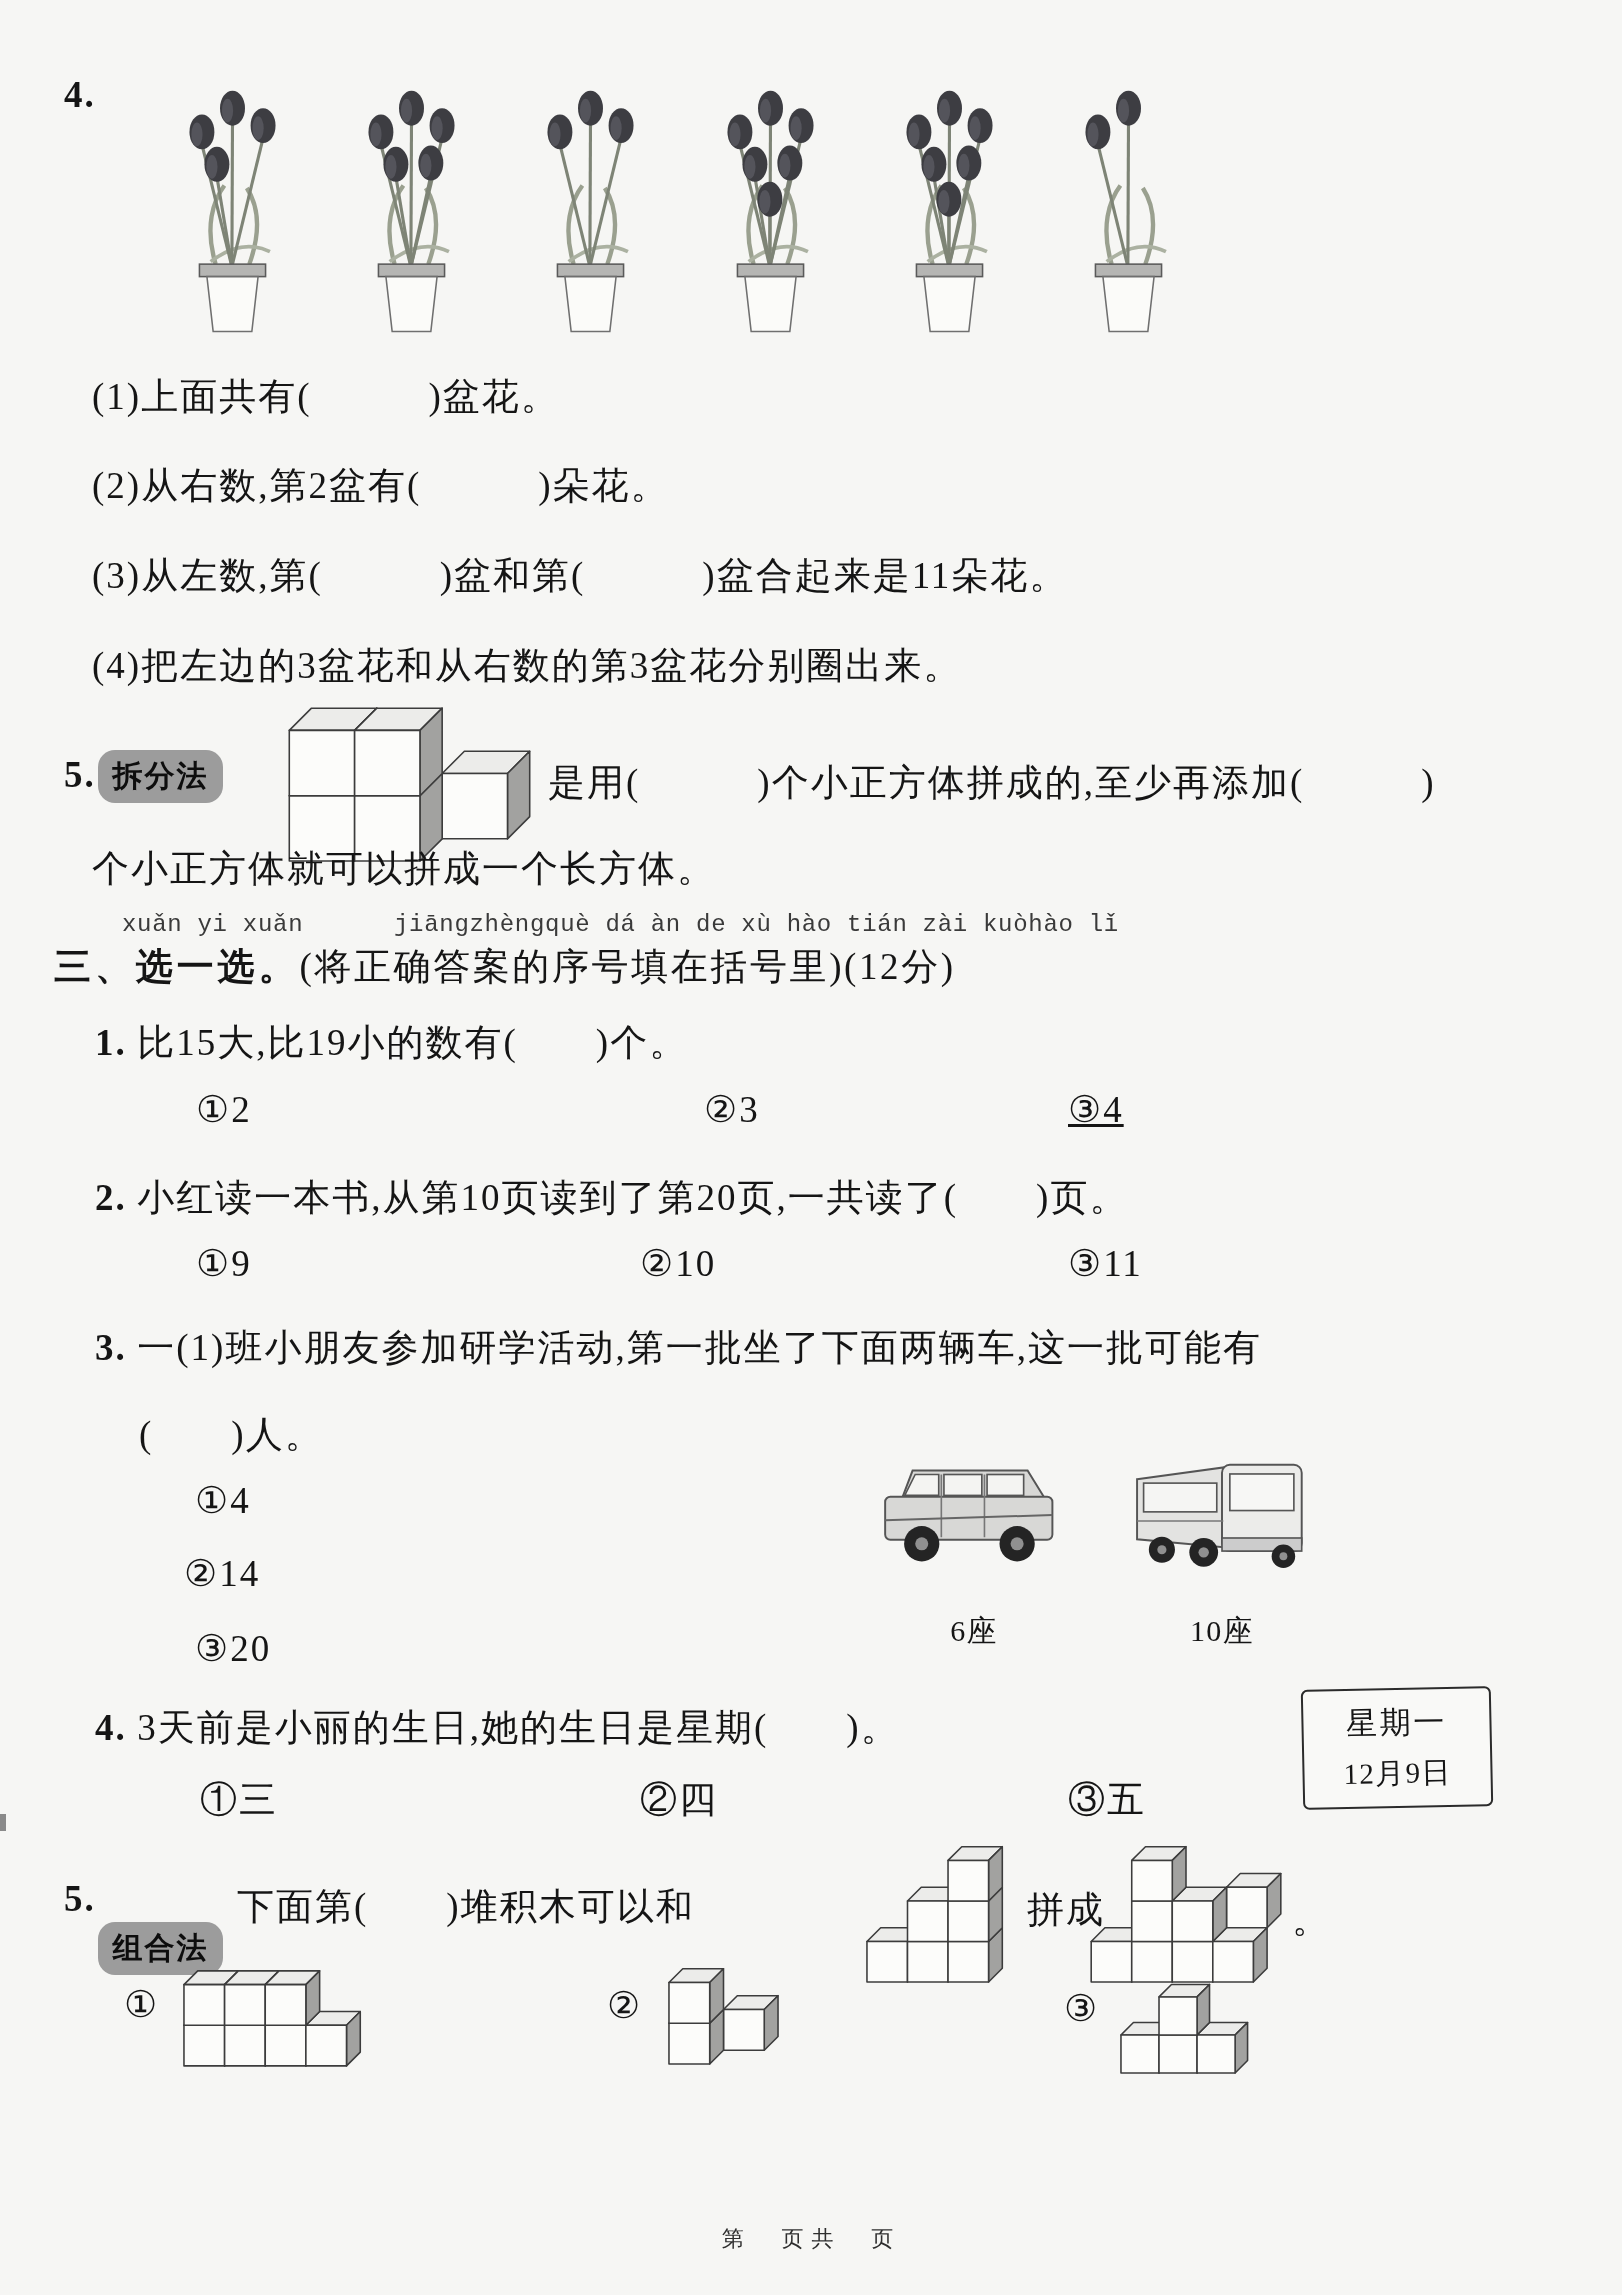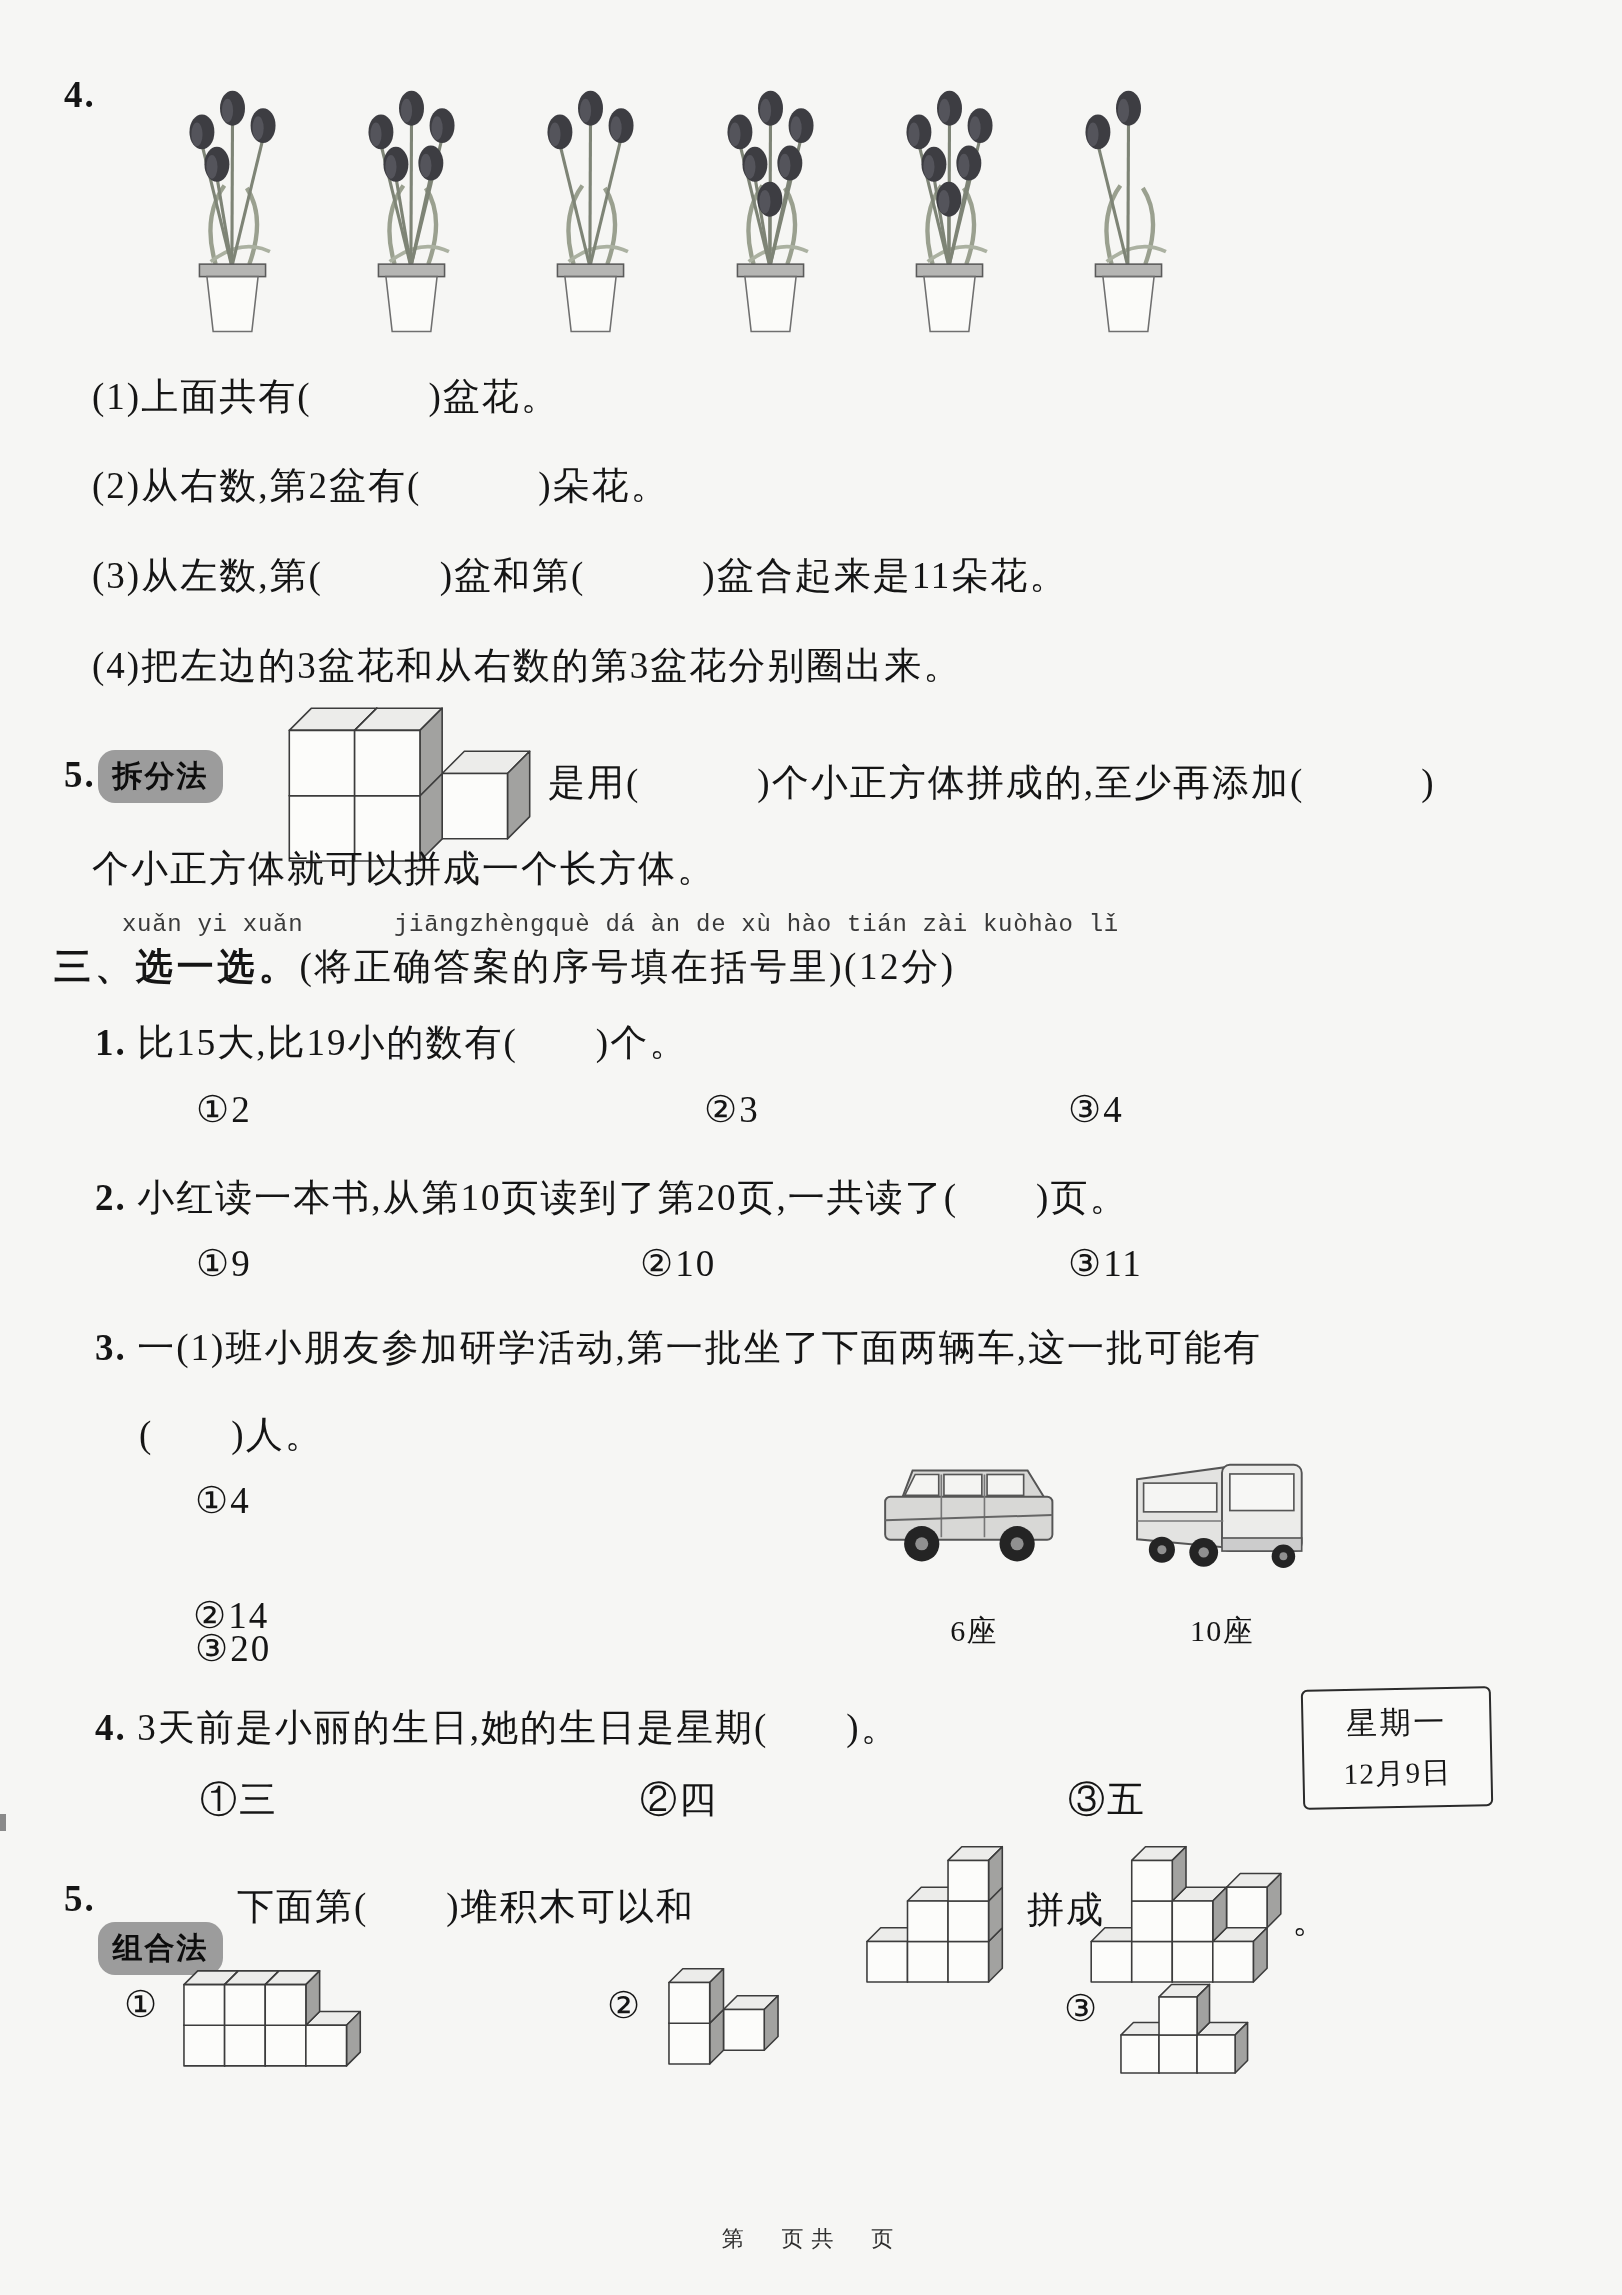--- a/index.html
+++ b/index.html
@@ -195,38 +195,38 @@
 <div class="abs heading" style="left:54px;top:942px;">
   <b>三、选一选。</b><span>(将正确答案的序号填在括号里)(12分)</span>
 </div>
 
 <div class="abs t" style="left:95px;top:1018px;">
   <span class="num">1.</span><span>比15大,比19小的数有(　　)个。</span>
 </div>
 <div class="abs optrow" style="left:0;top:1088px;width:1623px;height:52px;">
   <span style="left:196px;">①2</span>
   <span style="left:672px;margin-left:32px;">②3</span>
-  <span style="left:1068px;">③4</span>
+  <span style="left:1068px;text-decoration:underline;">③4</span>
 </div>
 
 <div class="abs t" style="left:95px;top:1173px;">
   <span class="num">2.</span><span>小红读一本书,从第10页读到了第20页,一共读了(　　)页。</span>
 </div>
 <div class="abs optrow" style="left:0;top:1242px;width:1623px;height:52px;">
   <span style="left:196px;">①9</span>
   <span style="left:640px;">②10</span>
   <span style="left:1068px;">③11</span>
 </div>
 
 <div class="abs t" style="left:95px;top:1323px;">
   <span class="num">3.</span><span>一(1)班小朋友参加研学活动,第一批坐了下面两辆车,这一批可能有</span>
 </div>
 <div class="abs t" style="left:139px;top:1410px;">(　　)人。</div>
 <div class="abs t" style="left:195px;top:1479px;">①4</div>
-<div class="abs t" style="left:193px;top:1552px;margin-top:42px;">②14</div>
+<div class="abs t" style="left:184px;top:1552px;">②14</div>
 <div class="abs t" style="left:195px;top:1627px;">③20</div>
 
 <svg class="abs" style="left:876px;top:1447px;" width="196" height="121" viewBox="0 0 300 185">
   <path d="M40,78 L56,36 L232,36 L258,78 Z" fill="#d8d8d6" stroke="#555" stroke-width="3"></path>
   <rect x="14" y="76" width="256" height="66" rx="8" fill="#d8d8d6" stroke="#555" stroke-width="3"></rect>
   <polygon points="44,74 60,42 96,42 96,74" fill="#f4f4f2" stroke="#555" stroke-width="2.5"></polygon>
   <rect x="104" y="42" width="58" height="32" fill="#f4f4f2" stroke="#555" stroke-width="2.5"></rect>
   <rect x="170" y="42" width="56" height="32" fill="#f4f4f2" stroke="#555" stroke-width="2.5"></rect>
   <line x1="100" y1="42" x2="100" y2="138" stroke="#777" stroke-width="2.5"></line>
   <line x1="166" y1="42" x2="166" y2="138" stroke="#777" stroke-width="2.5"></line>

